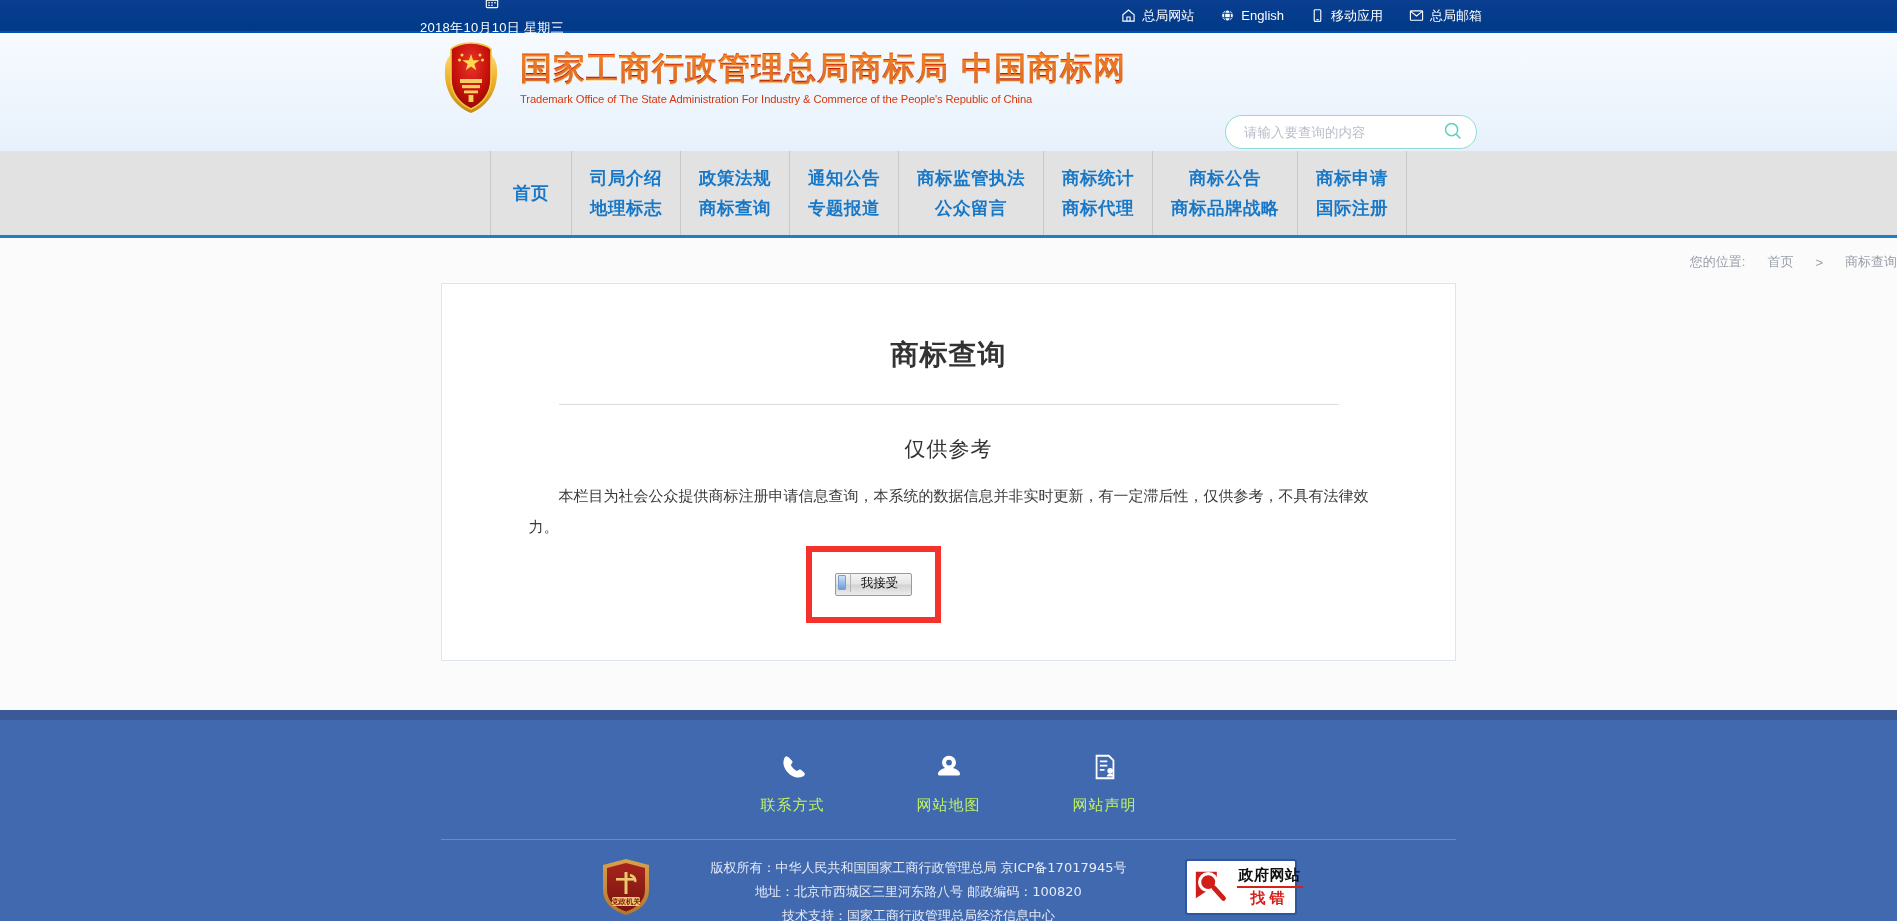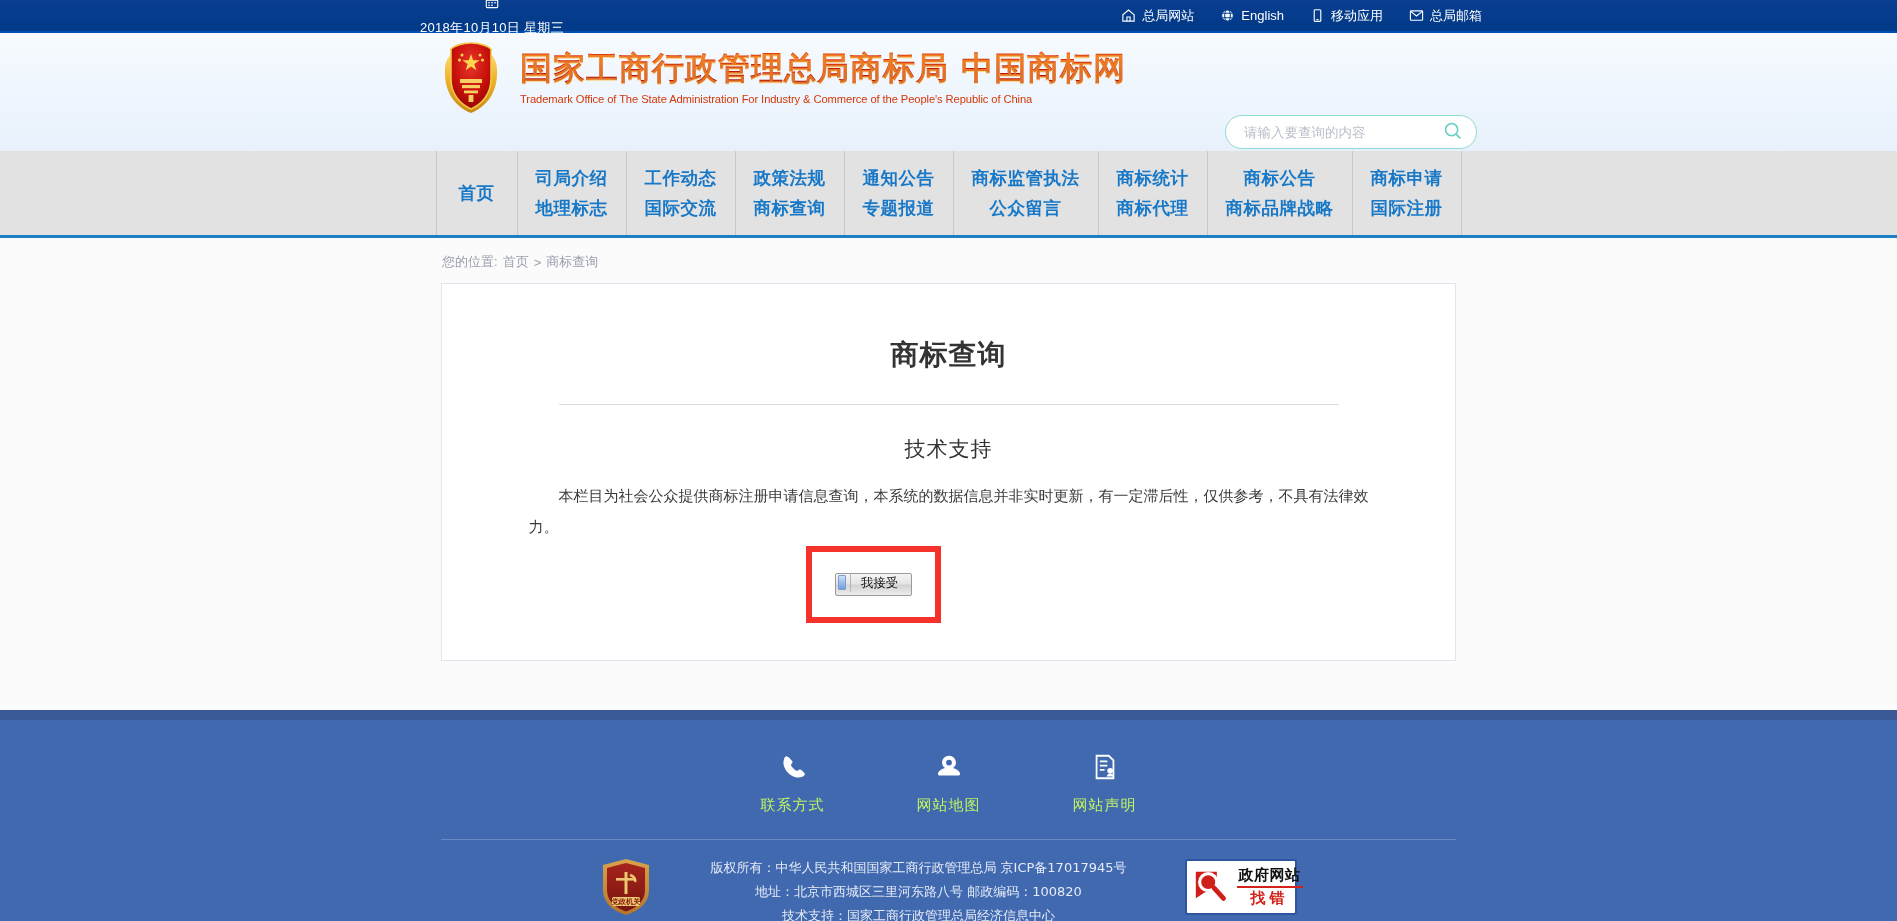--- a/index.html
+++ b/index.html
@@ -156,21 +156,22 @@
   
   .crumb-wrap {
     padding: 15px 0 12px 442px;
     background: #fbfbfc;
   }
   .crumb {
     font-size: 13px;
     color: #9aa0ab;
     display: flex;
     align-items: center;
-    gap: 5px;
+    gap: 22px;
+    justify-content: flex-end;
   }
   .crumb a { color: #9aa0ab; text-decoration: none; cursor: pointer; }
 
   
   .content-wrap { background: #fbfbfc; display: flex; justify-content: center; }
   .card {
     width: 1015px;
     height: 378px;
     background: #ffffff;
     border: 1px solid #dfe5ee;
@@ -423,24 +424,20 @@
   <div class="nav">
     <div class="nav-inner">
       <div class="nav-item home">
         <span class="nav-line">首页</span>
       </div>
       <div class="nav-item">
         <span class="nav-line">司局介绍</span>
         <span class="nav-line">地理标志</span>
       </div>
       <div class="nav-item">
-        <span class="nav-line">工作动态</span>
-        <span class="nav-line">国际交流</span>
-      </div>
-      <div class="nav-item">
         <span class="nav-line">政策法规</span>
         <span class="nav-line">商标查询</span>
       </div>
       <div class="nav-item">
         <span class="nav-line">通知公告</span>
         <span class="nav-line">专题报道</span>
       </div>
       <div class="nav-item">
         <span class="nav-line">商标监管执法</span>
         <span class="nav-line">公众留言</span>
@@ -466,21 +463,21 @@
       <a>首页</a>
       <span>&gt;</span>
       <span>商标查询</span>
     </div>
   </div>
 
   <div class="content-wrap">
     <div class="card">
       <div class="card-title">商标查询</div>
       <div class="card-rule"></div>
-      <div class="sub-title">技术支持</div>
+      <div class="sub-title">仅供参考</div>
       <div class="para">本栏目为社会公众提供商标注册申请信息查询，本系统的数据信息并非实时更新，有一定滞后性，仅供参考，不具有法律效力。</div>
 
       <div class="accept-zone">
         <button class="accept-btn">
           <span class="accept-icon"></span>
           <span class="accept-label">我接受</span>
         </button>
       </div>
     </div>
   </div>

